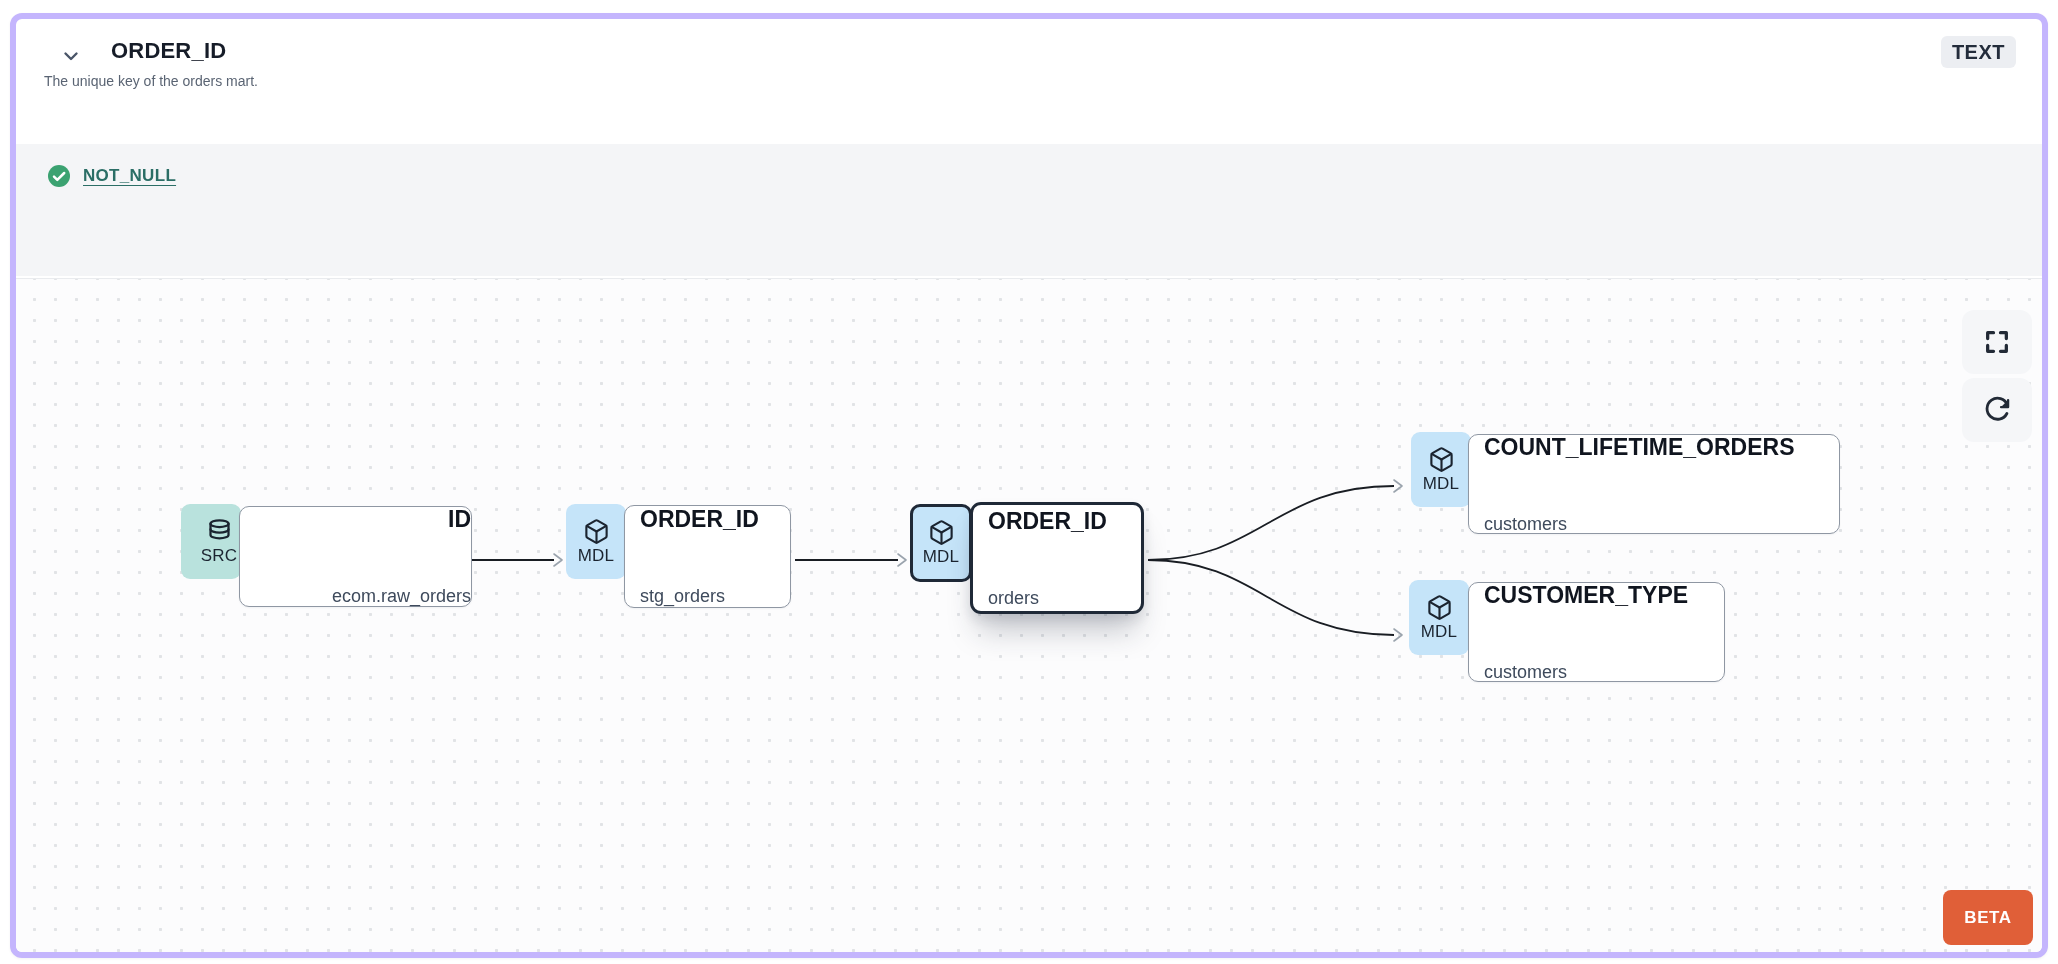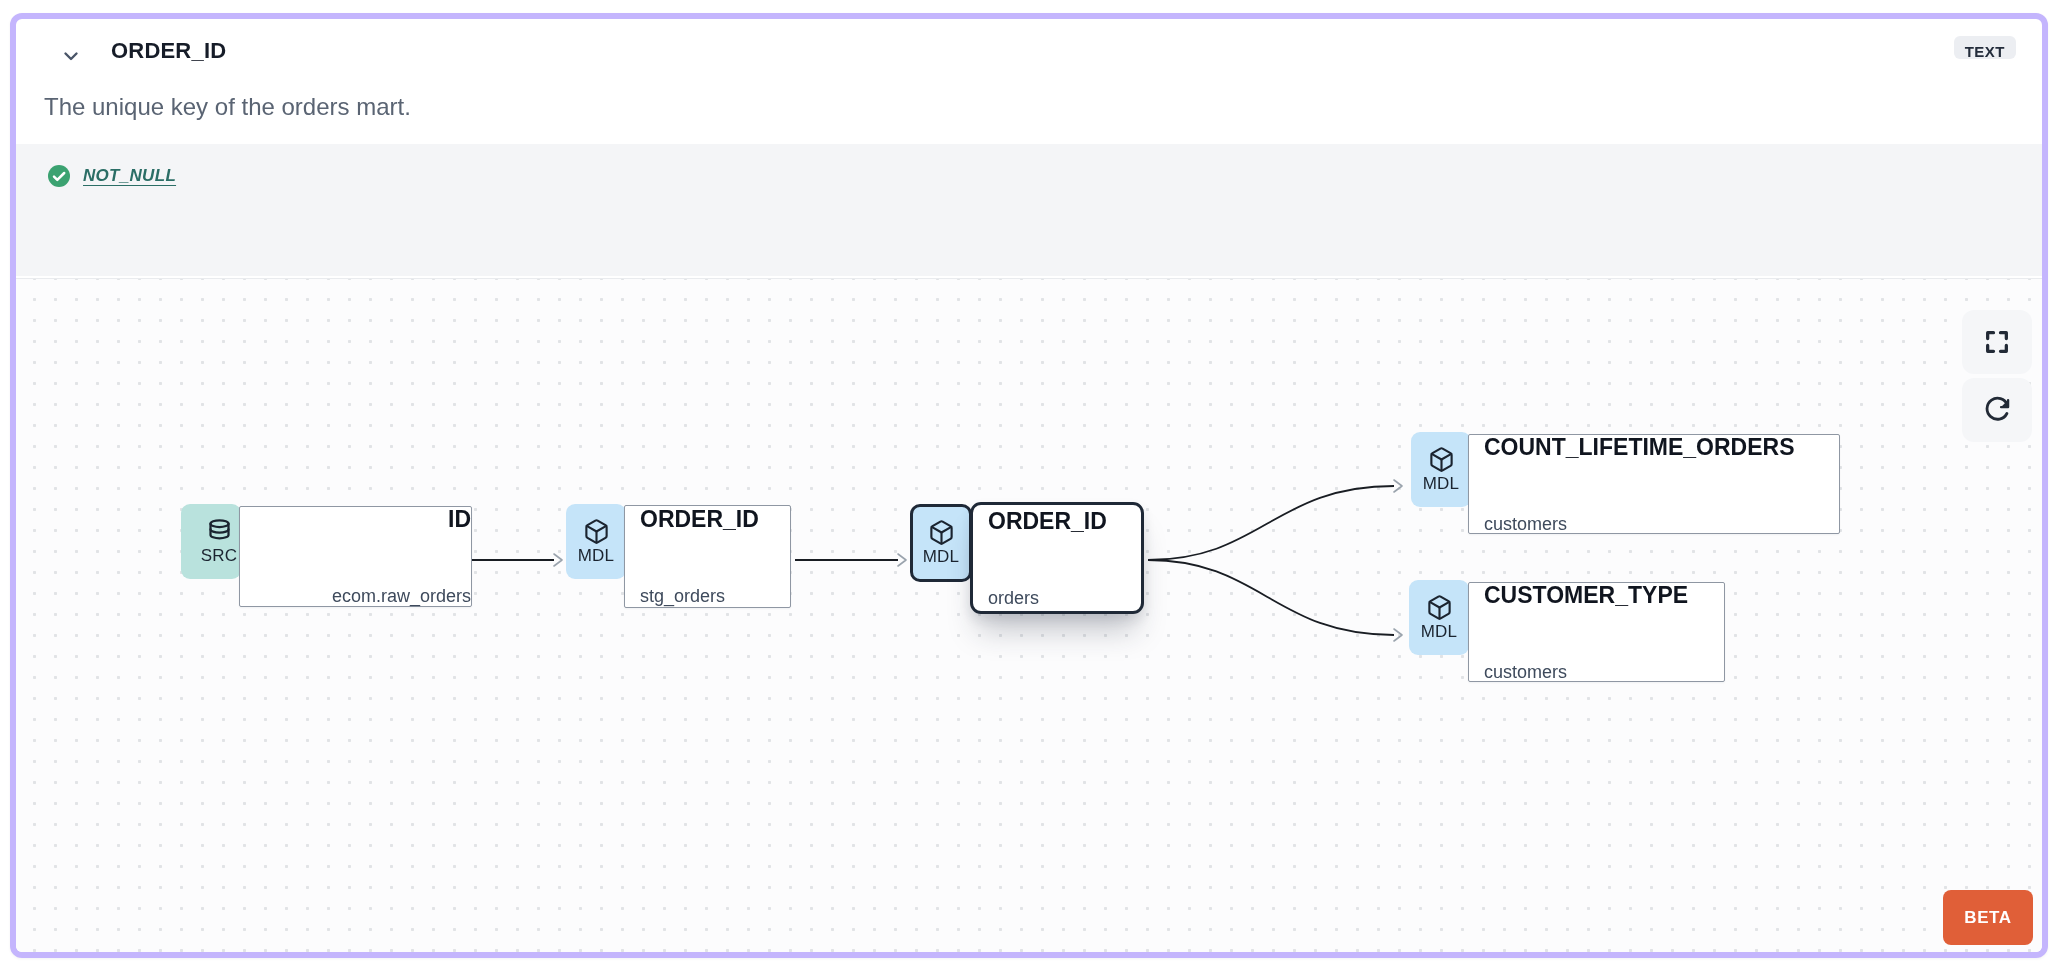--- a/index.html
+++ b/index.html
@@ -16,33 +16,33 @@
   .collapse-btn {
     position:absolute; left:41px; top:24px; width:28px; height:28px;
     background:transparent; border:none; cursor:pointer; color:#4a5568;
     display:flex; align-items:center; justify-content:center;
   }
   .page-title {
     position:absolute; left:95px; top:19px; font-size:22px; font-weight:700;
     letter-spacing:.2px; color:#161c28;
   }
   .type-badge {
-    position:absolute; right:26px; top:17px; height:23px; line-height:32px;
+    position:absolute; right:26px; top:17px; height:32px; line-height:32px;
     padding:0 11px; background:#eceef2; border-radius:6px;
-    font-size:15px; font-weight:700; letter-spacing:.5px; color:#232c3b;
+    font-size:20px; font-weight:700; letter-spacing:.5px; color:#232c3b;
   }
   .description {
-    position:absolute; left:28px; top:74px; font-size:24px; color:#5a6473;
+    position:absolute; left:28px; top:54px; font-size:14px; color:#5a6473;
   }
 
   
   .tests-section {
     position:absolute; left:0; top:125px; width:100%; height:132px;
     background:#f4f5f7; padding:20px 0 0 31px;
-    display:flex; flex-direction:column; gap:34px;font-style:italic;
+    display:flex; flex-direction:column; gap:34px;
   }
   .test-row { display:flex; align-items:center; gap:12px; height:24px; }
   .check-icon { width:24px; height:24px; display:block; }
   .test-link {
     font-size:17px; font-weight:600; letter-spacing:.3px; color:#2b6e66;
     text-decoration:underline; text-underline-offset:4px; cursor:pointer;
   }
 
   
   .canvas {
@@ -58,21 +58,21 @@
     position:absolute; width:60px; height:75px; border-radius:9px;
     display:flex; flex-direction:column; align-items:center; justify-content:center;
     gap:1px; color:#1b2430; z-index:1;
   }
   .badge-src { background:#b9e2dd;padding-left:16px; }
   .badge-mdl { background:#c5e4f9; }
   .badge-label { font-size:17px; font-weight:400; letter-spacing:.2px; }
   .badge-icon { width:27px; height:27px; }
   .node-card {
     position:absolute; background:#ffffff; border:1.5px solid #8f97a3;
-    border-radius:2px; padding-left:15px; z-index:2;
+    border-radius:10px; padding-left:15px; z-index:2;
     display:flex; flex-direction:column; justify-content:center; gap:5px;
     box-shadow:0 1px 2px rgba(20,30,50,.05); cursor:pointer;
   }
   .node-title { font-size:23px; font-weight:700; color:#10151f; white-space:nowrap; }
   .node-subtitle { font-size:18px; color:#3e4a5c; white-space:nowrap;margin-top:48px; }
 
   
   .n-src { left:165px; top:225px; }
   .n-src .node-badge { left:0; top:0; }
   .n-src .node-card  { left:58px; top:2px; width:233px; height:101px;align-items:flex-end; }

